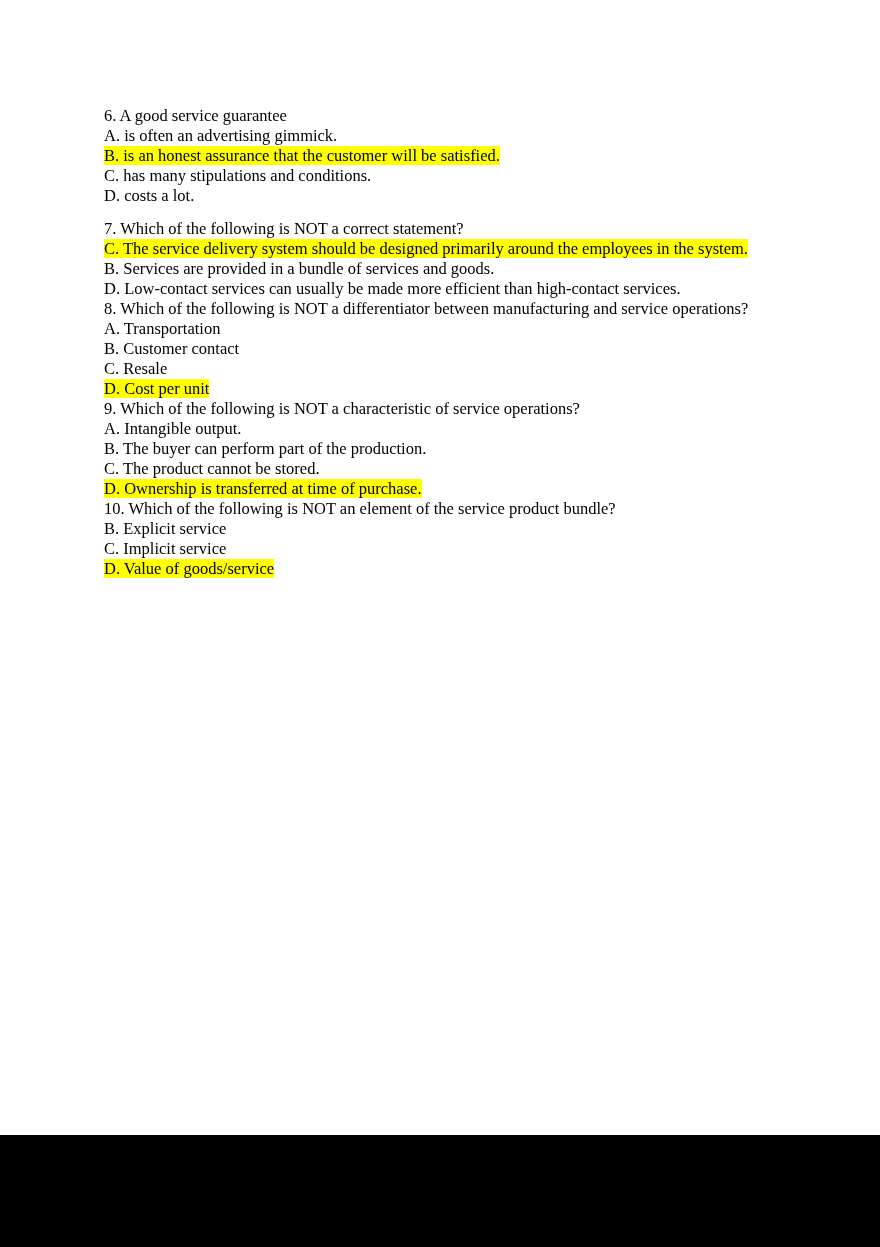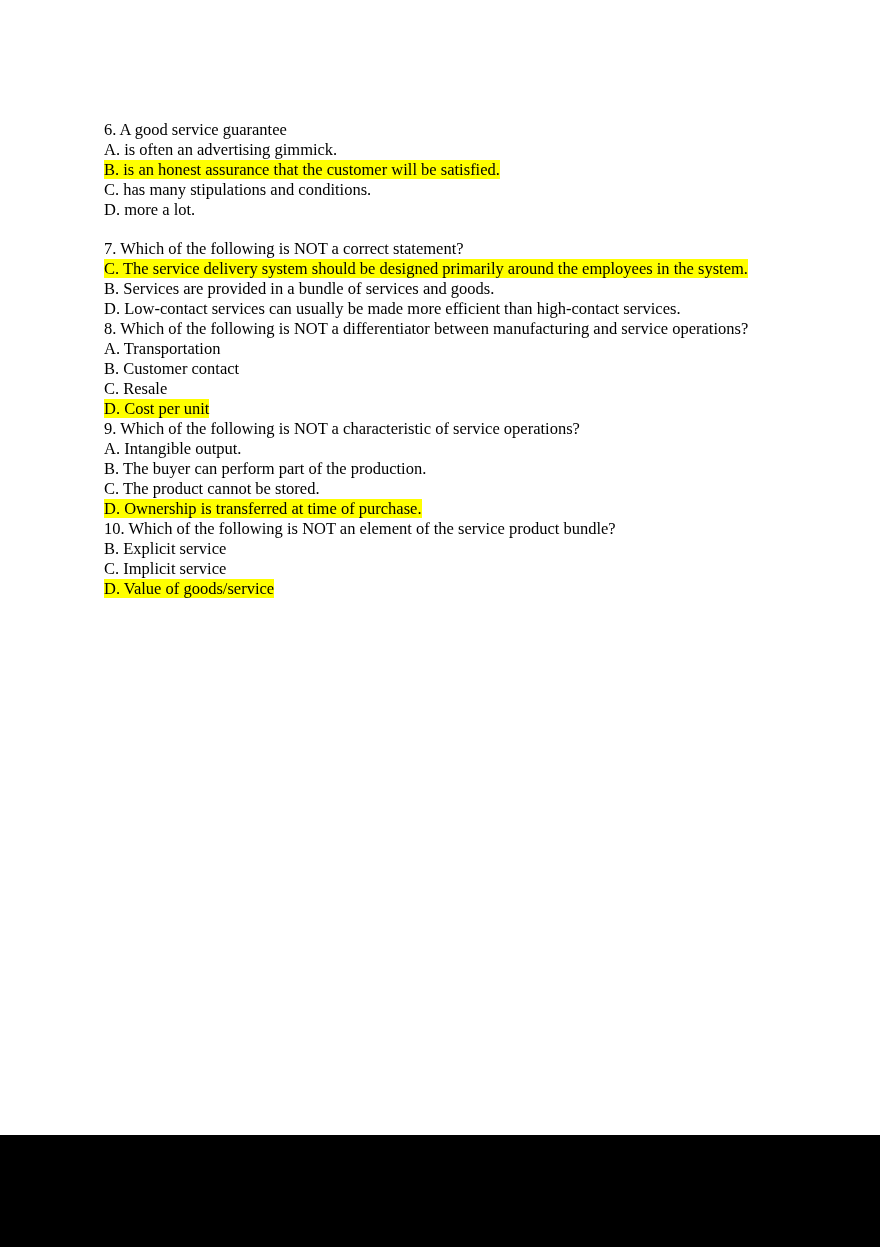--- a/index.html
+++ b/index.html
@@ -11,28 +11,28 @@
     width: 880px;
     height: 1247px;
     position: relative;
     font-family: "Liberation Serif", serif;
     font-size: 16.5px;
     color: #000000;
     overflow: hidden;
   }
   .page-content {
     position: absolute;
-    top: 120px;
+    top: 106px;
     left: 104px;
     width: 672px;
   }
   .question-block {
     margin: 0;
   }
-  .gap-sm { margin-top: 19px; }
+  .gap-sm { margin-top: 13px; }
   .gap-md { }
   .gap-lg { }
   .line {
     margin: 0;
     line-height: 20px;
     min-height: 20px;
   }
   .opt-text, .q-title {
     display: inline;
   }
@@ -51,21 +51,21 @@
 </head>
 <body style="background: rgb(255, 255, 255);">
 
 <div class="page-content">
 
   <div class="question-block">
     <p class="line"><span class="q-title">6. A good service guarantee</span></p>
     <p class="line"><span class="opt-text">A. is often an advertising gimmick.</span></p>
     <p class="line"><span class="opt-text hl">B. is an honest assurance that the customer will be satisfied.</span></p>
     <p class="line"><span class="opt-text">C. has many stipulations and conditions.</span></p>
-    <p class="line"><span class="opt-text">D. more a lot.</span></p>
+    <p class="line"><span class="opt-text">D. costs a lot.</span></p>
   </div>
 
   <div class="question-block gap-sm">
     <p class="line"><span class="q-title">7. Which of the following is NOT a correct statement?</span></p>
     <p class="line"><span class="opt-text hl">C. The service delivery system should be designed primarily around the employees in the system.</span></p>
     <p class="line"><span class="opt-text">B. Services are provided in a bundle of services and goods.</span></p>
     <p class="line"><span class="opt-text">D. Low-contact services can usually be made more efficient than high-contact services.</span></p>
   </div>
 
   <div class="question-block gap-md">

